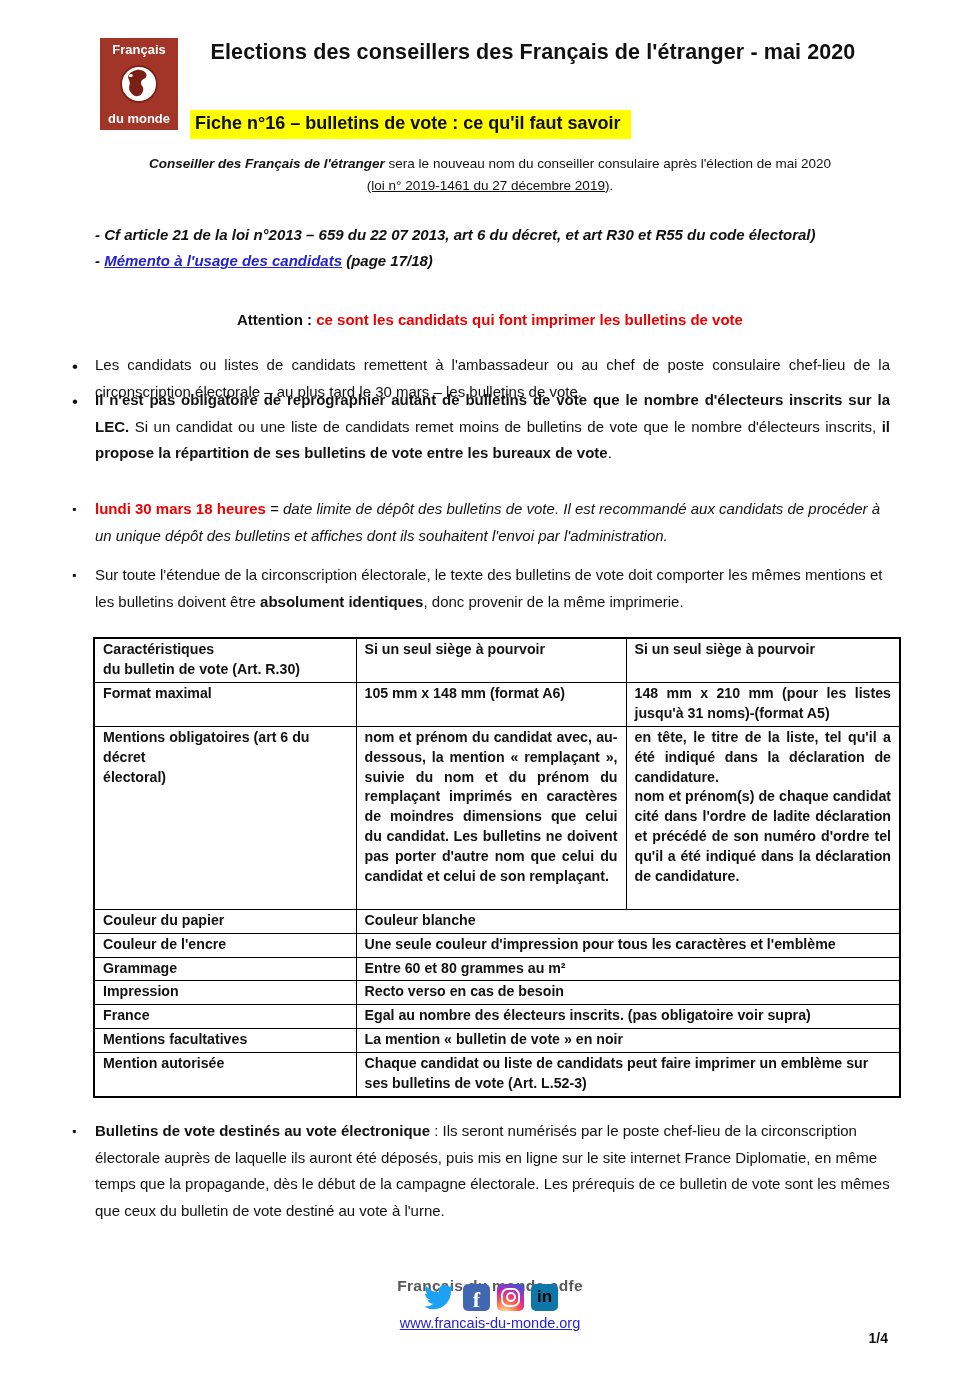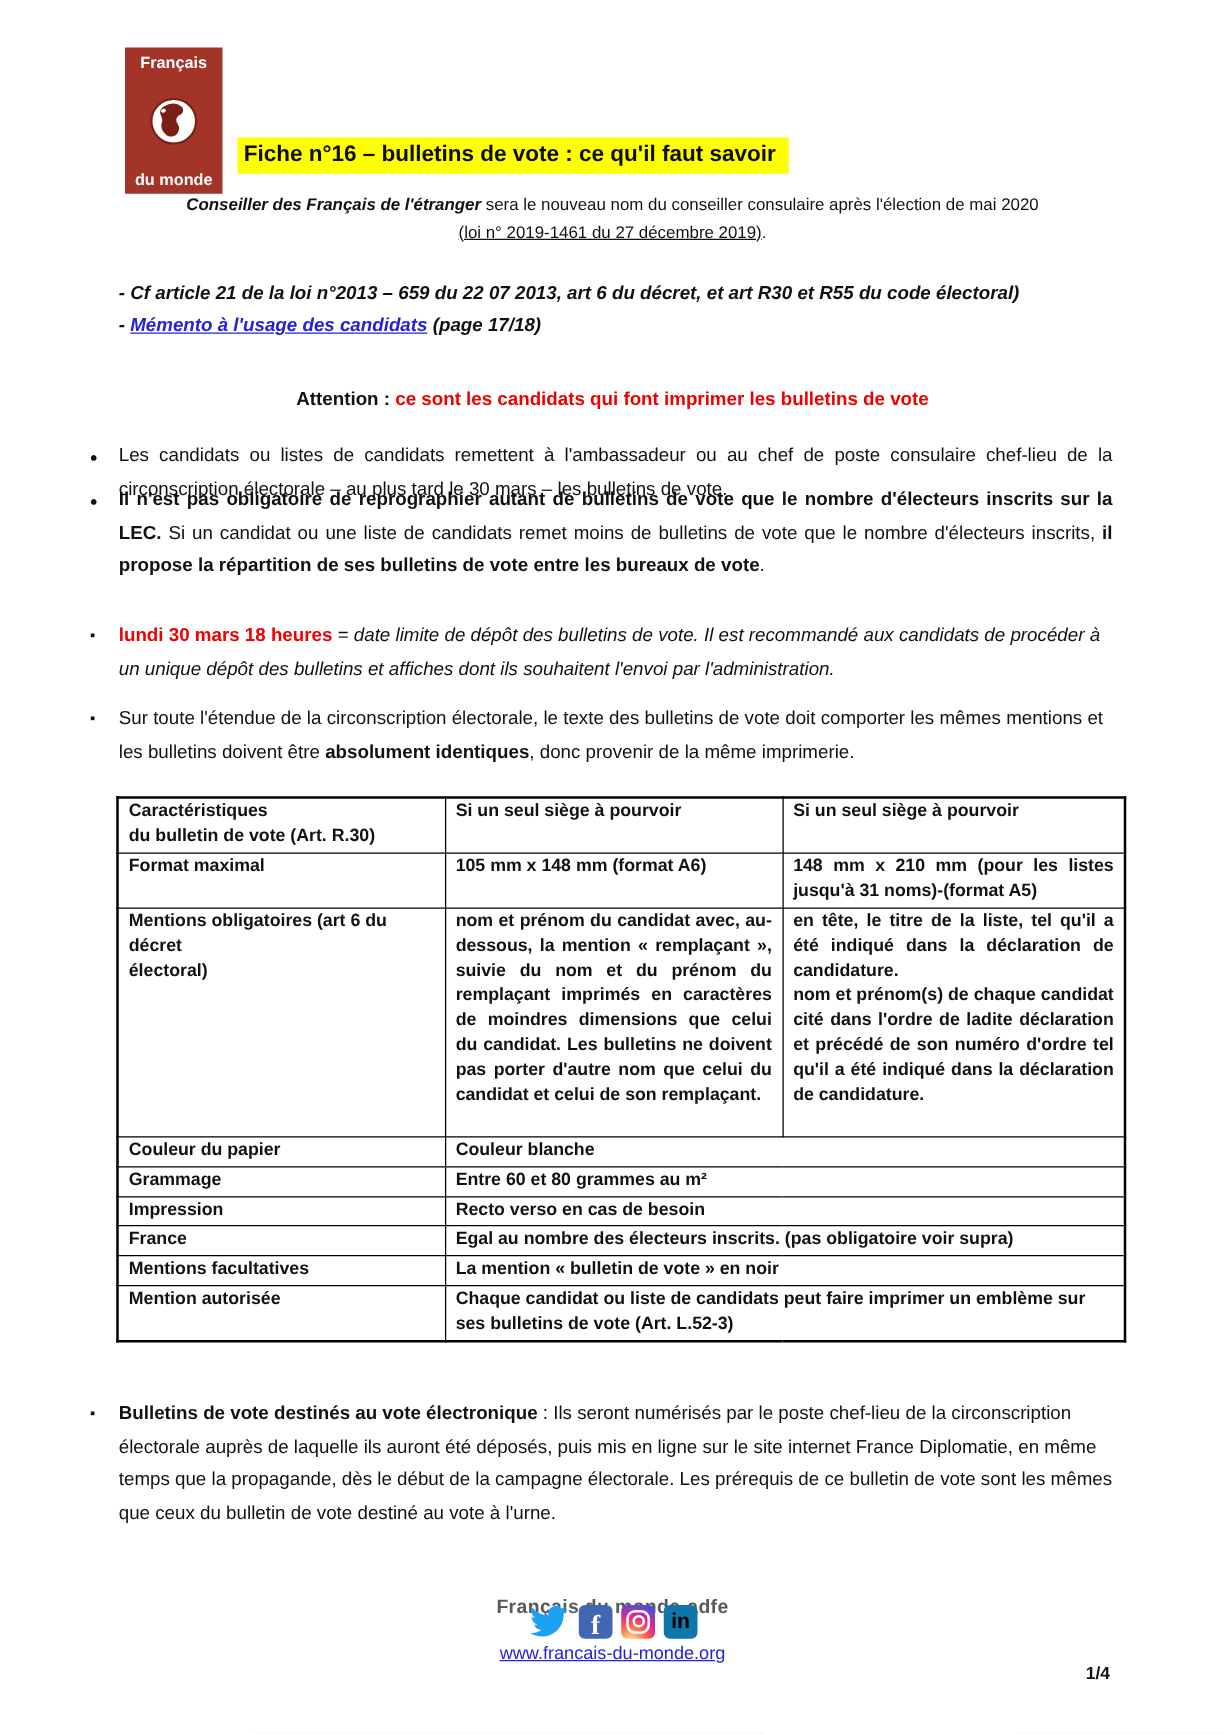--- a/index.html
+++ b/index.html
@@ -5,21 +5,21 @@
   * { margin:0; padding:0; box-sizing:border-box; }
   html,body { background:#e8e8e8; }
   body { font-family:"Liberation Sans", sans-serif; color:#111; }
   .page {
     position:relative; width:980px; height:1387px; background:#ffffff;
     margin:0 auto; overflow:hidden;
   }
 
   
   .logo {
-    position:absolute; left:100px; top:38px; width:78px; height:117px;
+    position:absolute; left:100px; top:38px; width:78px; height:92px;
     background:var(--logo-red); color:#fff; text-align:center;
     display:flex; flex-direction:column; justify-content:space-between;
     padding:4px 2px; font-size:13px; font-weight:bold;
   }
   .logo svg { display:block; margin:0 auto; }
   .main-title {
     position:absolute; left:183px; top:40px; width:700px;
     font-size:21.5px; font-weight:bold; text-align:center; letter-spacing:0.1px;
   }
   .doc-date {
@@ -98,20 +98,21 @@
     <div>Français</div>
     <svg width="42" height="42" viewBox="0 0 40 40">
       <circle cx="20" cy="20" r="17" fill="#ffffff"></circle>
       <path d="M14 8c4-2.5 9-2 12 1 2 2 1.2 5-1 6-3 1.3-4 4-2 7 2 2.5 1 6-1 8-2.2 2-6 2.2-8 0-3-2.5-4.2-6-3-9 .8-2-.2-4-1-6-1.2-3 .9-5.8 4-7z" fill="#7a1f15"></path>
       <path d="M11 11c1.5-1 3-.5 3 .8 0 1.2-1.5 2-2.8 1.5C10 12.8 10 11.6 11 11z" fill="#ffffff"></path>
       <circle cx="20" cy="20" r="17" fill="none" stroke="#7a1f15" stroke-width="1.6"></circle>
     </svg>
     <div>du monde</div>
   </div>
 
+  <h1 class="main-title">Elections des conseillers des Français de l'étranger - mai 2020</h1>
   <div class="doc-date">03/02/2020</div>
   <div class="fiche-title">Fiche n°16 – bulletins de vote : ce qu'il faut savoir</div>
 
   <div class="intro">
     <span class="lead">Conseiller des Français de l'étranger</span><span> sera le nouveau nom du conseiller consulaire après l'élection de mai 2020</span><br>
     <span class="law">(loi n° 2019-1461 du 27 décembre 2019)</span><span>.</span>
   </div>
 
   <div class="refs">
     <div>- Cf article 21 de la loi n°2013 – 659 du 22 07 2013, art 6 du décret, et art R30 et R55 du code électoral)</div>
@@ -174,20 +175,24 @@
 électoral)</td>
         <td class="just">nom et prénom du candidat avec, au-dessous, la mention « remplaçant », suivie du nom et du prénom du remplaçant imprimés en caractères de moindres dimensions que celui du candidat. Les bulletins ne doivent pas porter d'autre nom que celui du candidat et celui de son remplaçant.</td>
         <td class="pre just">en tête, le titre de la liste, tel qu'il a été indiqué dans la déclaration de candidature.
 nom et prénom(s) de chaque candidat cité dans l'ordre de ladite déclaration et précédé de son numéro d'ordre tel qu'il a été indiqué dans la déclaration de candidature.</td>
       </tr>
       <tr class="rhs">
         <td>Couleur du papier</td>
         <td colspan="2">Couleur blanche</td>
       </tr>
       <tr class="rhs">
+        <td>Couleur de l'encre</td>
+        <td colspan="2">Une seule couleur d'impression pour tous les caractères et l'emblème</td>
+      </tr>
+      <tr class="rhs">
         <td>Grammage</td>
         <td colspan="2">Entre 60 et 80 grammes au m²</td>
       </tr>
       <tr class="rhs">
         <td>Impression</td>
         <td colspan="2">Recto verso en cas de besoin</td>
       </tr>
       <tr class="rhs">
         <td>France</td>
         <td colspan="2">Egal au nombre des électeurs inscrits. (pas obligatoire voir supra)</td>

